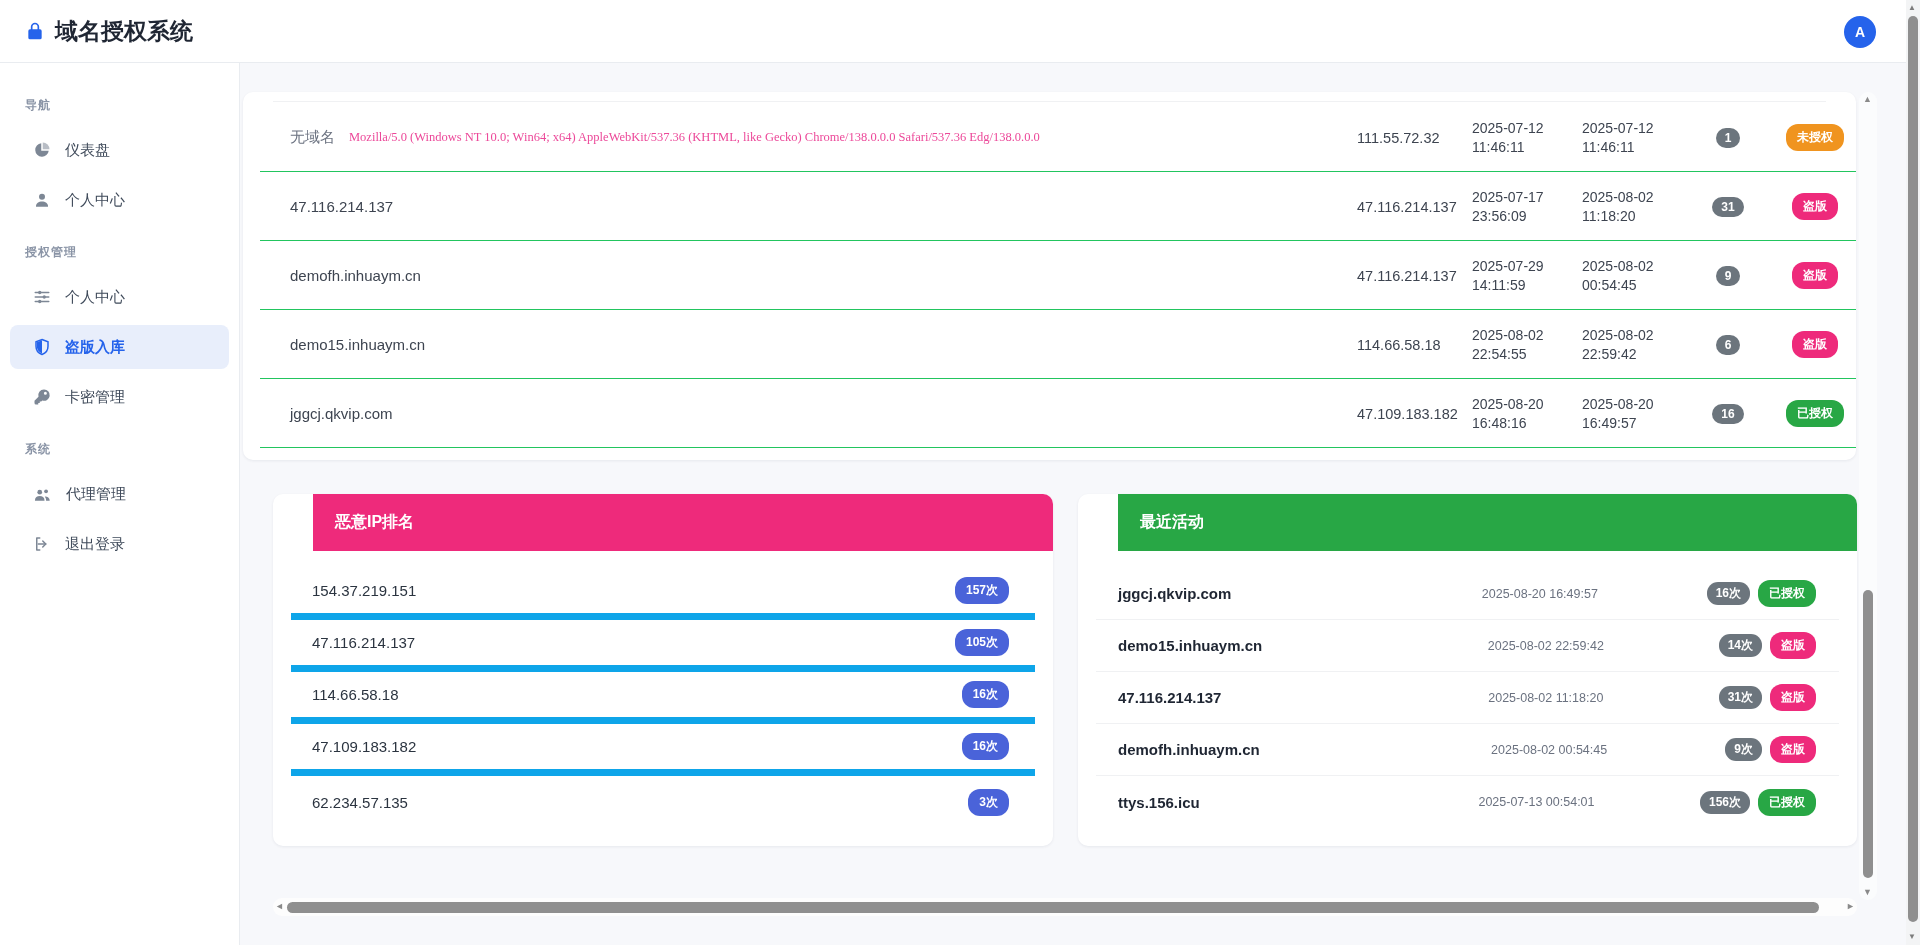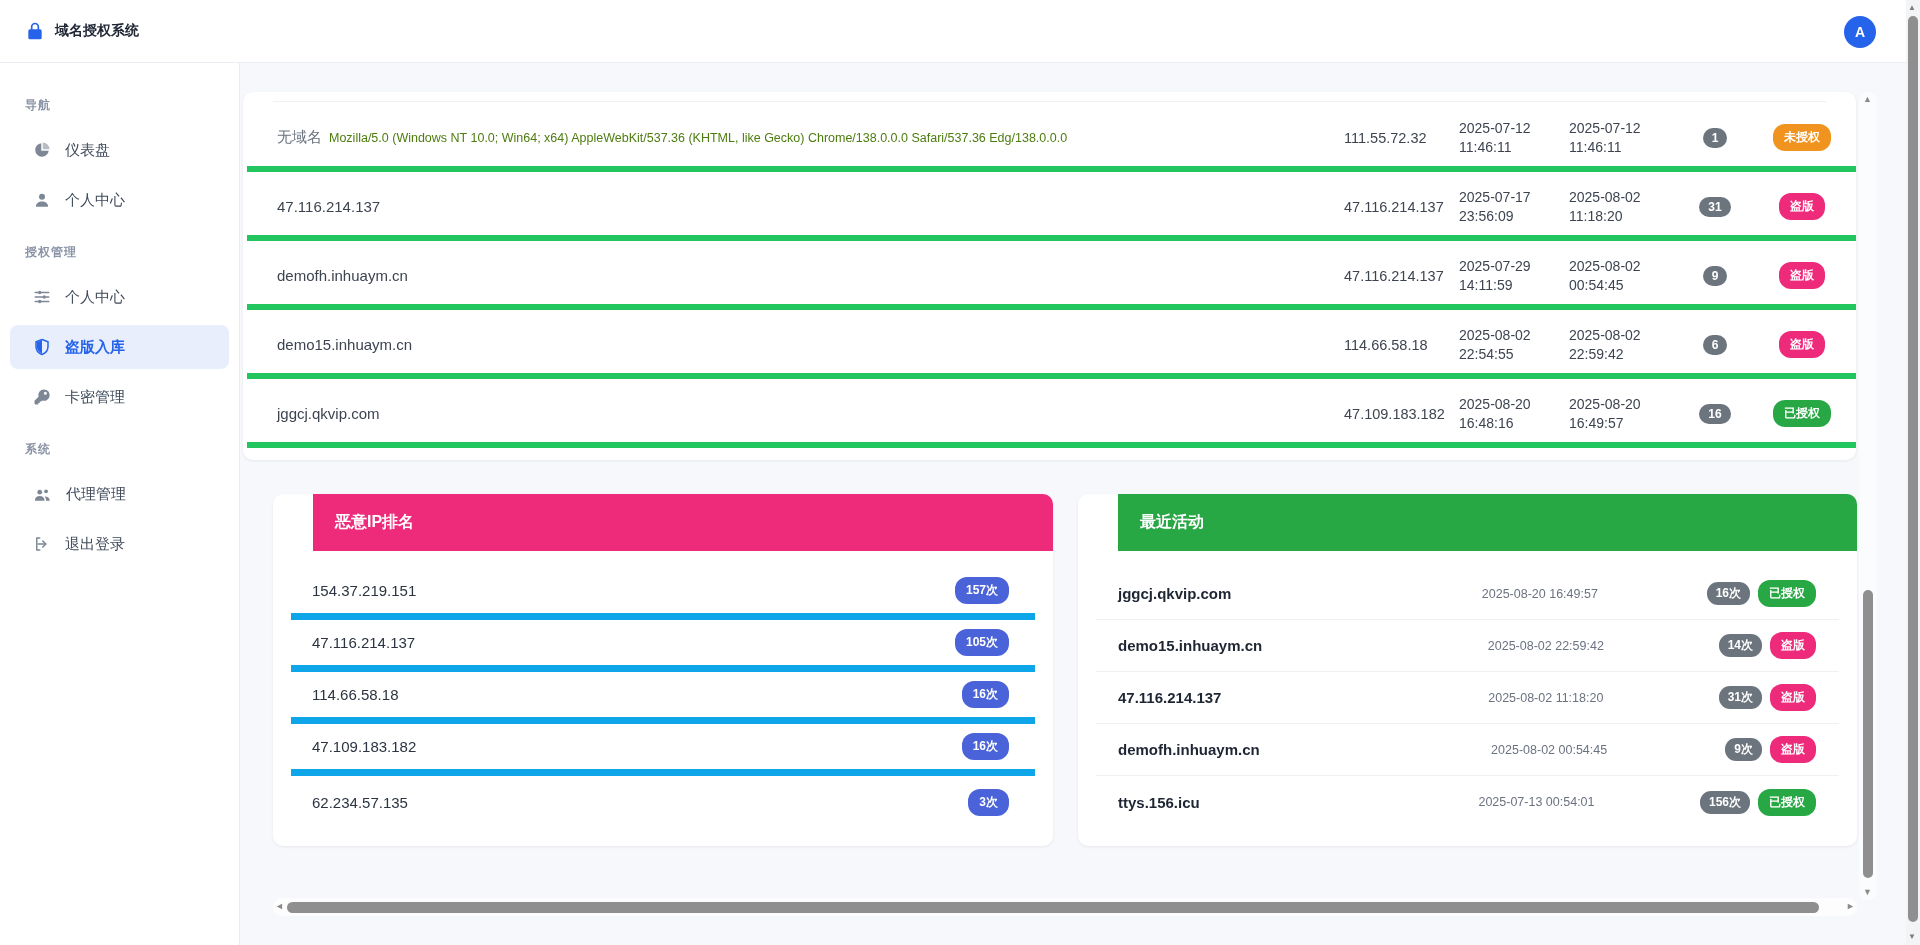--- a/index.html
+++ b/index.html
@@ -4,21 +4,21 @@
 <style>
   * { margin:0; padding:0; box-sizing:border-box; }
   html,body { width:1920px; height:945px; overflow:hidden; }
   body { font-family:"Liberation Sans","DejaVu Sans",sans-serif; background:#f7f8fb; color:#3d4450; }
   .root { position:relative; width:1920px; height:945px; }
 
   
   .topbar { position:absolute; left:0; top:0; width:1920px; height:63px; background:#fff;
             border-bottom:1px solid #e9ecf0; display:flex; align-items:center; z-index:5; }
   .brand { display:flex; align-items:center; gap:10px; padding-left:25px; }
-  .brand-title { font-size:14px; font-weight:bold; color:#1f2633;font-family:Liberation Mono, monospace; }
+  .brand-title { font-size:23px; font-weight:bold; color:#1f2633;font-family:Liberation Mono, monospace; }
   .avatar { position:absolute; right:44px; top:16px; width:32px; height:32px; border-radius:50%;
             background:#2563eb; color:#fff; font-size:14px; font-weight:bold;
             display:flex; align-items:center; justify-content:center; cursor:pointer; }
 
   
   .sidebar { position:absolute; left:0; top:63px; width:240px; height:882px; background:#fff;
              border-right:1px solid #e9ecf0; padding-top:12px; z-index:4; }
   .side-section { margin-top:12px; }
   .side-label { font-size:12px; font-weight:bold; color:#8a94a6; padding:10px 0 8px 25px; letter-spacing:1px; }
   .side-item { display:flex; align-items:center; gap:14px; height:44px; margin:6px 10px; padding-left:23px;
@@ -26,24 +26,24 @@
   .side-item .ic { color:#7d8795; display:flex; align-items:center; }
   .side-item.active { background:#e8eefb; color:#2563eb; font-weight:bold; }
   .side-item.active .ic { color:#2563eb; }
 
   
   .main { position:absolute; left:240px; top:63px; width:1680px; height:882px; background:#f7f8fb; }
 
   .table-card { position:absolute; left:3px; top:29px; width:1613px; height:368px; background:#fff;
                 border-radius:10px; box-shadow:0 1px 3px rgba(20,30,60,.07); overflow:hidden; }
   .table-topline { position:absolute; left:30px; right:30px; top:9px; border-top:1px solid #f0f1f3; }
-  .trow { position:absolute; left:4px; width:1613px; height:69px; border-bottom:6px solid #22c55e; }
+  .trow { position:absolute; left:17px; width:1613px; height:69px; border-bottom:1px solid #22c55e; }
   .cell { position:absolute; top:0; height:69px; display:flex; align-items:center; }
   .c-domain { left:30px; width:1040px; font-size:15px; color:#3d4450; }
-  .c-domain .ua { font-size:12.5px; color:#4d7c0f; margin-left:7px; }
+  .c-domain .ua { font-size:12.5px; color:#ec4899; margin-left:14px;font-family:Liberation Serif, serif; }
   .c-domain.muted > span:first-child { color:#6b7280; }
   .c-ip { left:1097px; width:110px; font-size:14.5px; }
   .c-date { left:1212px; width:105px; font-size:14px; line-height:1.35; align-items:center; }
   .c-date2 { left:1322px; }
   .c-count { left:1435px; width:66px; justify-content:center; }
   .c-status { left:1505px; width:100px; justify-content:center; }
 
   .pill-count { background:#6c757d; color:#fff; font-size:12px; font-weight:bold;
                 padding:3px 9px; border-radius:11px; min-width:24px; text-align:center; }
   .badge { color:#fff; font-size:12px; font-weight:bold; padding:5px 11px; border-radius:12px; white-space:nowrap; }

